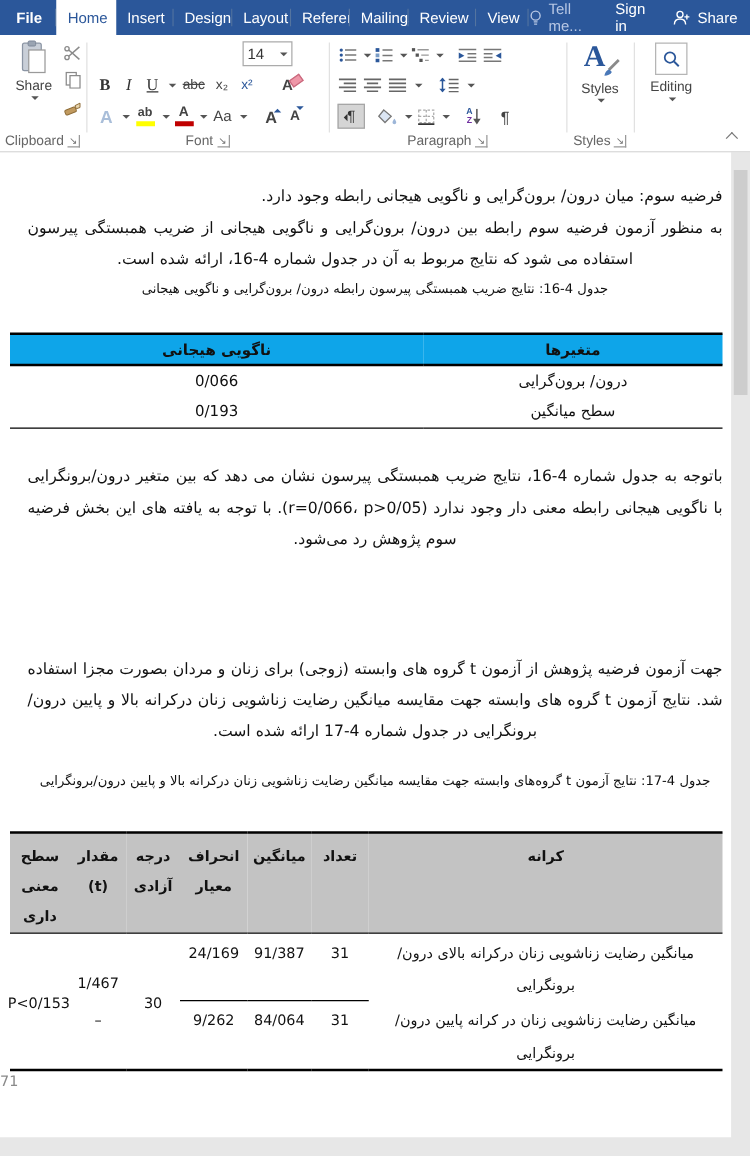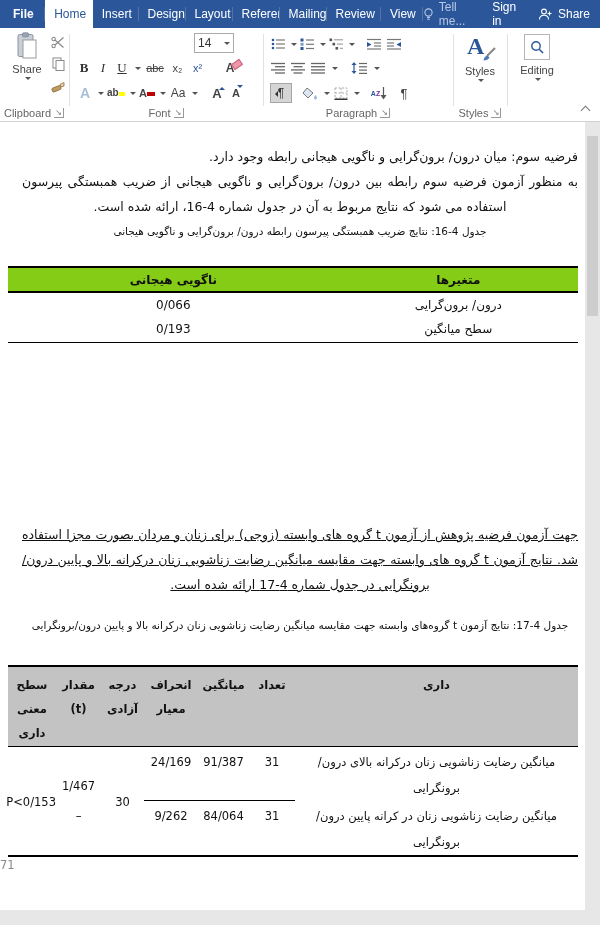--- a/index.html
+++ b/index.html
@@ -32,31 +32,31 @@
   .paste-big { position:absolute; left:6px; top:4px; width:42px; height:66px; display:flex; flex-direction:column; align-items:center; }
   .paste-big .plabel { margin-top:3px; font-size:11px; color:#444; }
   .minicol { position:absolute; left:48px; top:4px; width:20px; }
   .minibtn { width:20px; height:20px; display:flex; align-items:center; justify-content:center; margin-bottom:2px; }
 
   
   .combo { position:absolute; height:20px; border:1px solid #ababab; background:#fff; display:flex; align-items:center; font-size:12px; color:#333; padding:0 3px; justify-content:space-between; }
   .fbtn { font-family:"Liberation Serif", serif; font-size:13px; color:#333; width:16px; text-align:center; }
 
   .underbar { display:inline-block; width:15px; height:4px; margin-top:1px; }
-  .stack { display:inline-flex; flex-direction:row; align-items:center; line-height:1; }
+  .stack { display:inline-flex; flex-direction:column; align-items:center; line-height:1; }
 
   
   .page { position:absolute; top:122px; left:0; width:585px; height:788px; background:#fff; direction:rtl;padding-left:40px; }
   .blk { position:absolute; right:7px; left:22px; font-family:"DejaVu Sans", sans-serif; font-size:12.5px; color:#111; line-height:25px; }
   .just { text-align:justify; text-align-last:center; }
   .r { text-align:right; }
   .cap { text-align:center; font-size:10.5px; line-height:23px; color:#111; }
   table { border-collapse:collapse; width:570px; table-layout:fixed; font-family:"DejaVu Sans", sans-serif; color:#111; }
   .t1 { position:absolute; right:7px; top:144px; border-top:2.5px solid #000; }
-  .t1 th { background:#84cc16; border-bottom:2px solid #000; font-weight:bold; font-size:12px; height:25px; text-align:center; }
+  .t1 th { background:#0ea5e9; border-bottom:2px solid #000; font-weight:bold; font-size:12px; height:25px; text-align:center; }
   .t1 td { height:25px; text-align:center; font-size:12px; }
   .t1 tr:last-child td { border-bottom:1.5px solid #000; }
   .t2 { position:absolute; right:7px; top:543px; border-top:2px solid #000; border-bottom:2px solid #000; font-size:11.5px; }
   .t2 th { background:#c3c3c3; border-bottom:1.5px solid #000; font-weight:bold; vertical-align:top; padding-top:6px; height:80px; text-align:center; line-height:24px; font-size:11.5px; }
   .t2 td { text-align:center; vertical-align:top; line-height:26px; padding-top:2px; height:52px; }
   .t2 td.mid { vertical-align:middle; }
   .t2 td.bot { vertical-align:bottom; padding-bottom:2px; }
   .t2 td.pb { border-bottom:1px solid #000; }
   .pagenum { position:absolute; top:736px; left:0; right:0; text-align:left; color:#8a8a8a; font-size:11.5px; font-family:"DejaVu Sans", sans-serif; }
 
@@ -398,39 +398,40 @@
         <td>درون/ برون‌گرایی</td>
         <td>0/066</td>
       </tr>
       <tr>
         <td>سطح میانگین</td>
         <td>0/193</td>
       </tr>
     </tbody>
       </table>
 
-
-
-    <div class="blk just" style="top:400px;text-decoration:underline;">جهت آزمون فرضیه پژوهش از آزمون t گروه های وابسته (زوجی) برای زنان و مردان بصورت مجزا استفاده شد. نتایج آزمون t گروه های وابسته جهت مقایسه میانگین رضایت زناشویی زنان درکرانه بالا و پایین درون/برونگرایی در جدول شماره 4-17 ارائه شده است.</div>
+    <div class="blk just" style="top:246px;">باتوجه به جدول شماره 4-16، نتایج ضریب همبستگی پیرسون نشان می دهد که بین متغیر درون/برونگرایی با ناگویی هیجانی رابطه معنی دار وجود ندارد (r=0/066، p&gt;0/05). با توجه به یافته های این بخش فرضیه سوم پژوهش رد می‌شود.</div>
+
+
+    <div class="blk just" style="top:400px;">جهت آزمون فرضیه پژوهش از آزمون t گروه های وابسته (زوجی) برای زنان و مردان بصورت مجزا استفاده شد. نتایج آزمون t گروه های وابسته جهت مقایسه میانگین رضایت زناشویی زنان درکرانه بالا و پایین درون/برونگرایی در جدول شماره 4-17 ارائه شده است.</div>
 
     <div class="blk cap" style="top:492px;">جدول 4-17: نتایج آزمون t گروه‌های وابسته  جهت مقایسه میانگین رضایت زناشویی زنان درکرانه بالا و پایین درون/برونگرایی</div>
 
     <table class="t2" dir="rtl">
       <colgroup>
         <col style="width:283px">
           <col style="width:46px">
           <col style="width:51px">
           <col style="width:54px">
           <col style="width:43px">
           <col style="width:45px">
           <col style="width:48px">
       </colgroup>
       <tbody>
           <tr>
-        <th>داری</th>
+        <th>کرانه</th>
         <th>تعداد</th>
         <th>میانگین</th>
         <th>انحراف معیار</th>
         <th>درجه آزادی</th>
         <th>مقدار (t)</th>
         <th>سطح معنی داری</th>
       </tr>
       <tr>
         <td>میانگین رضایت زناشویی زنان درکرانه بالای درون/برونگرایی</td>
         <td class="pb">31</td>

